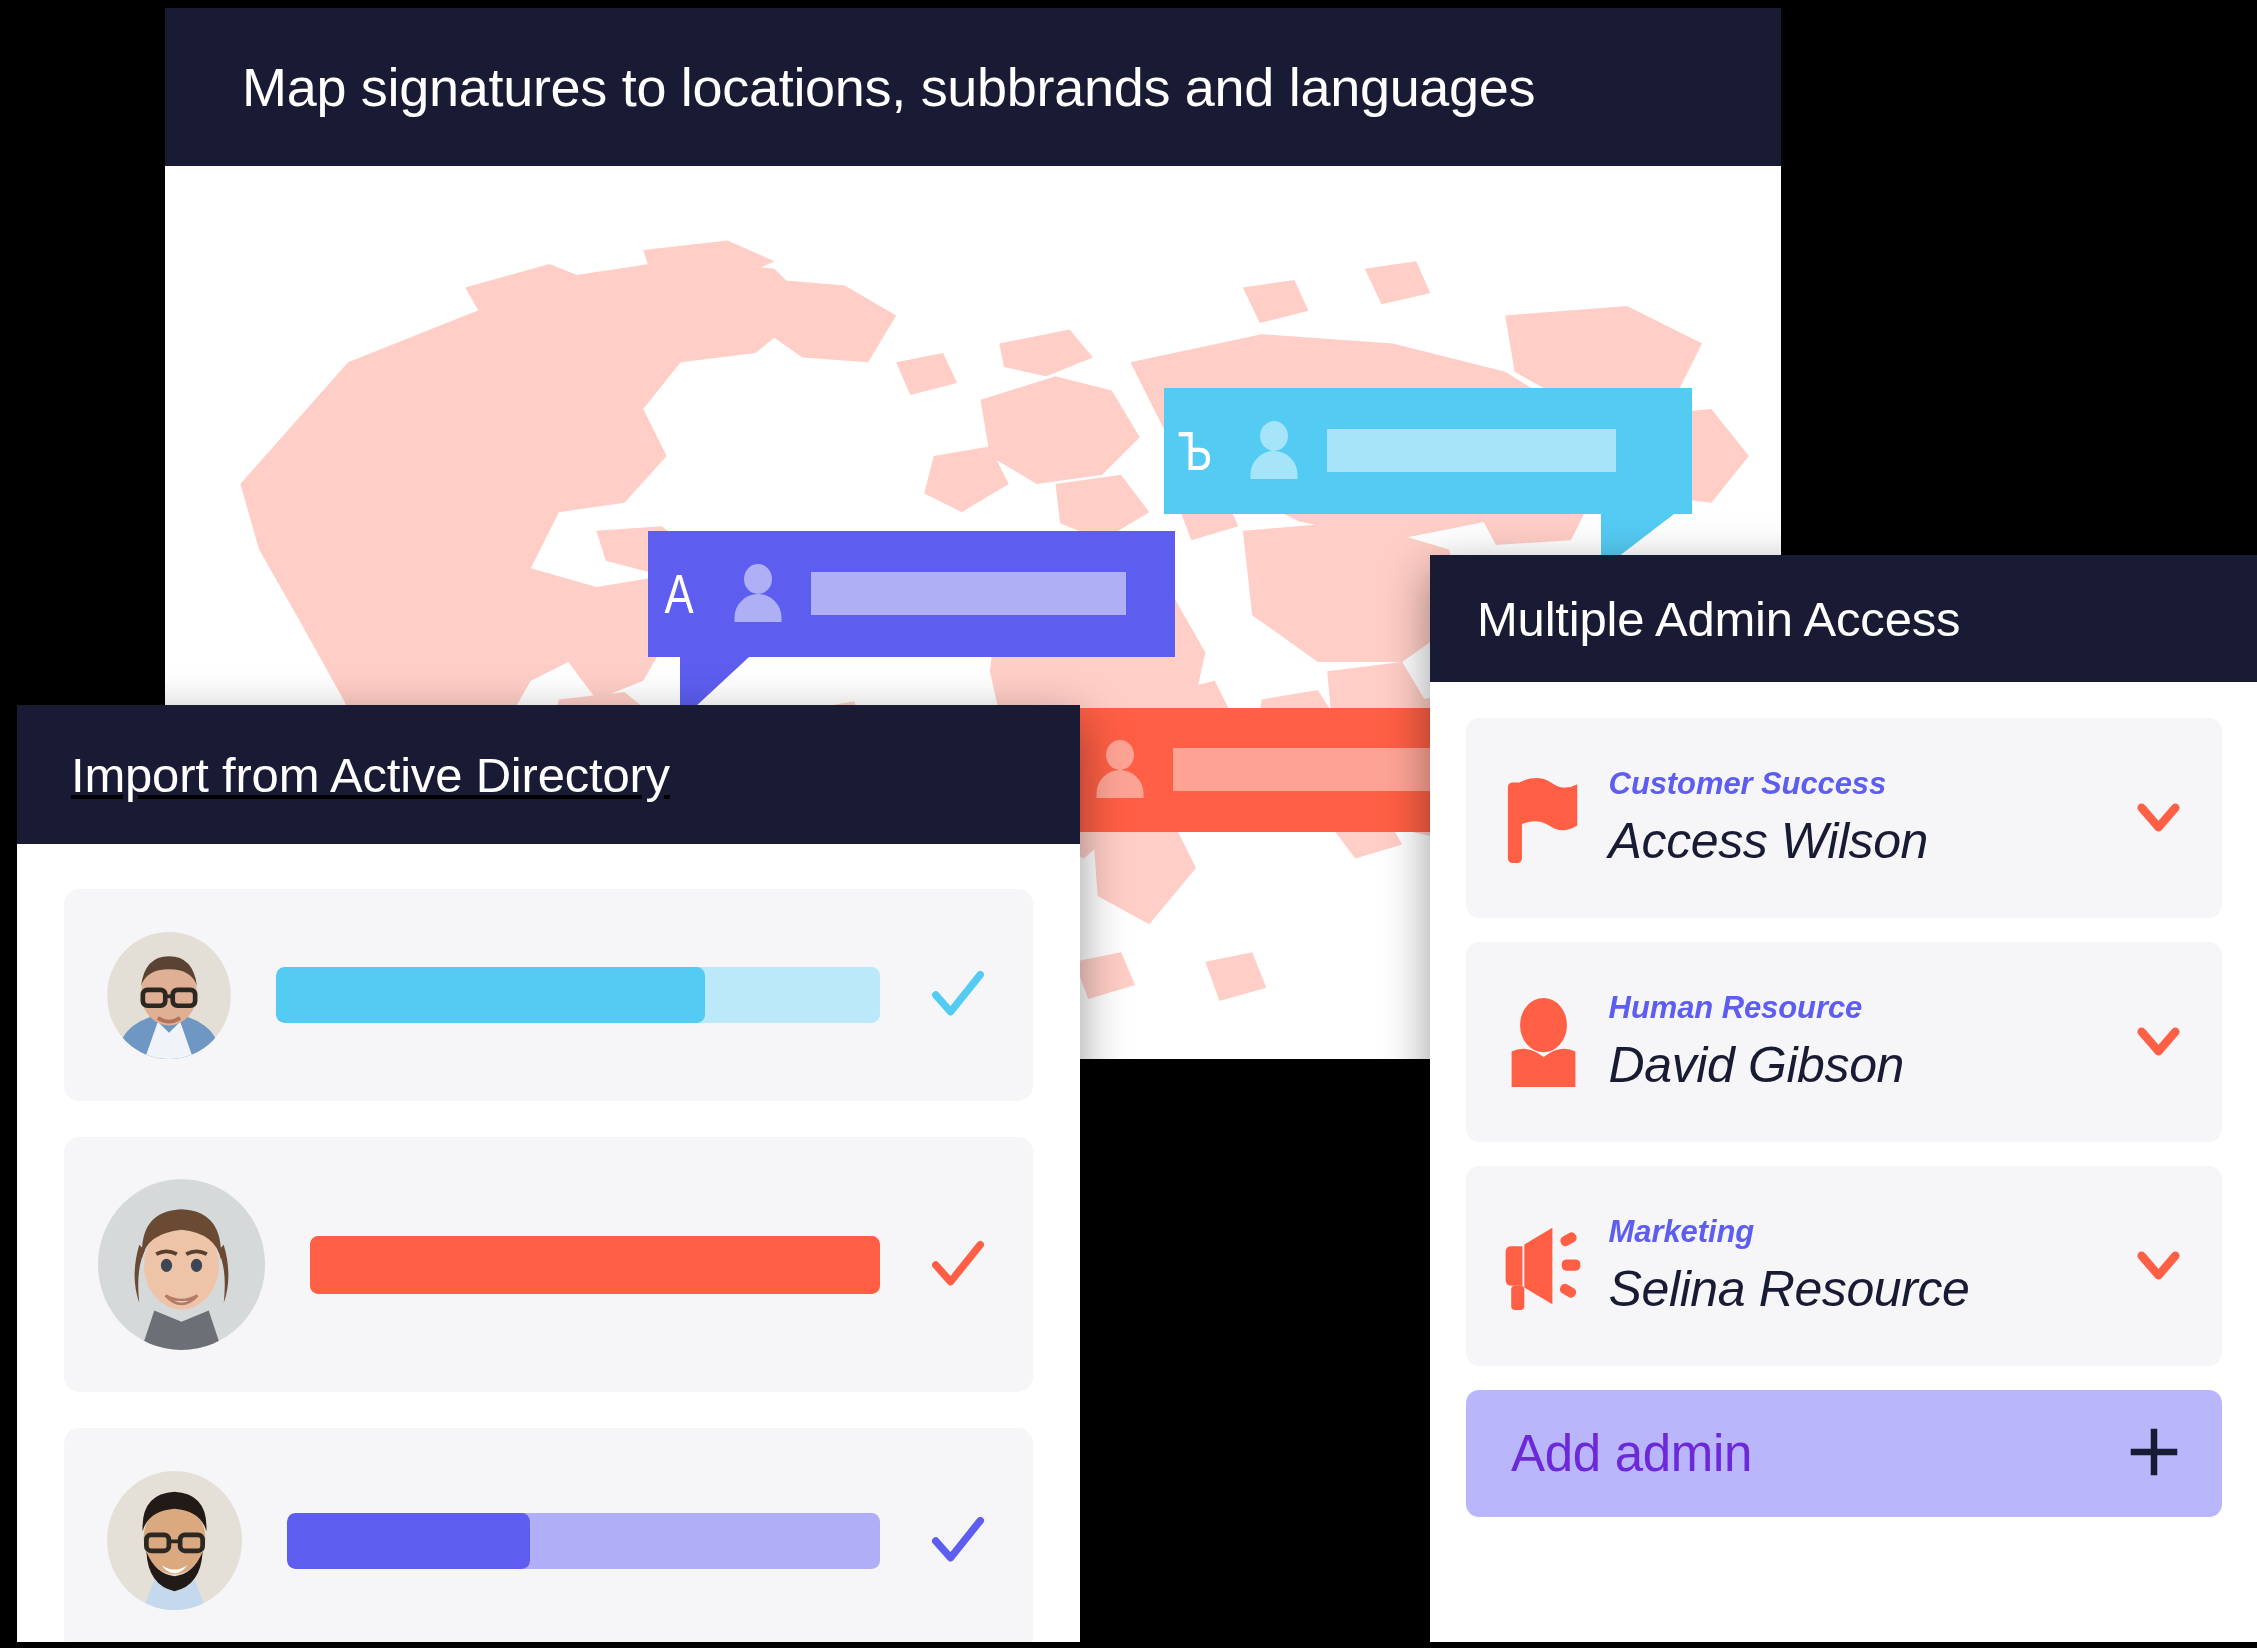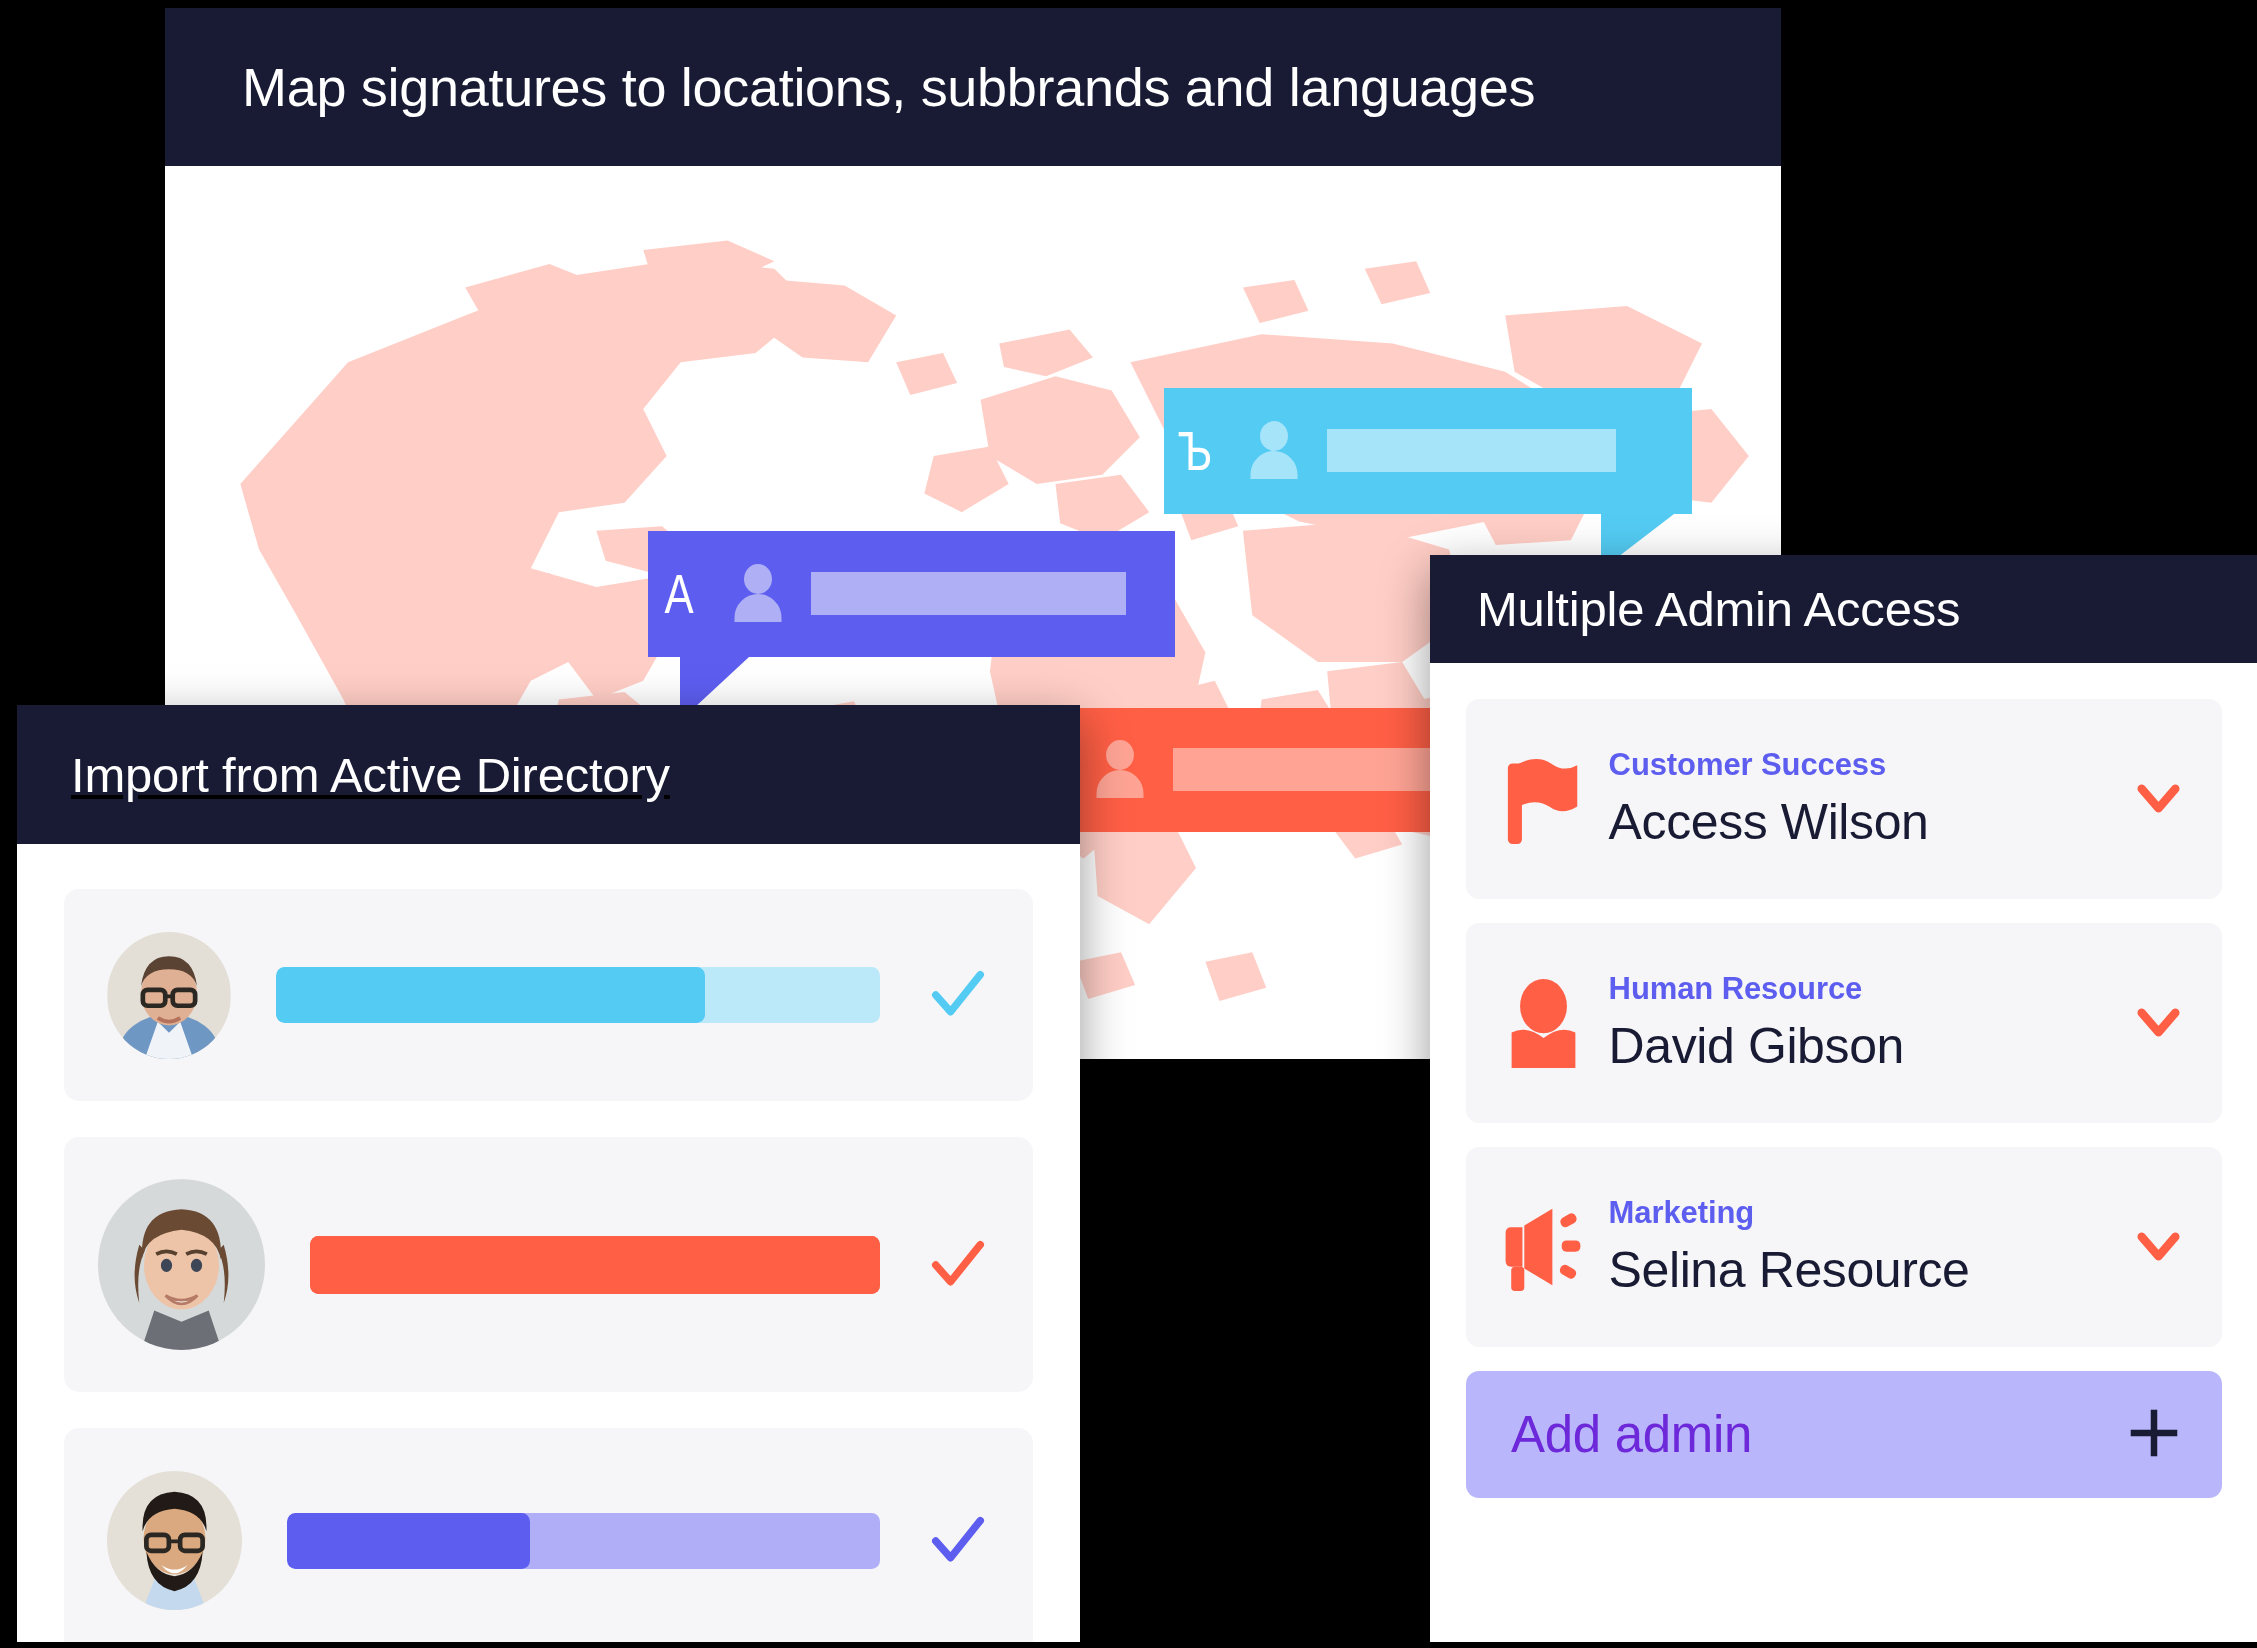--- a/index.html
+++ b/index.html
@@ -245,37 +245,38 @@
     position: absolute;
     left: 1430px;
     top: 555px;
     width: 828px;
     height: 1087px;
     background: #ffffff;
     box-shadow: 0 15px 45px rgba(0,0,0,0.40);
     overflow: hidden;
   }
   .admin-panel-header {
-    height: 108px;
+    height: 127px;
     background: #181b33;
     display: flex;
     align-items: center;
     padding-left: 47px;
     box-sizing: border-box;
   }
   .admin-panel-title {
     color: #ffffff;
     font-size: 49px;
     font-weight: 400;
     letter-spacing: -0.2px;
     white-space: nowrap;
   }
   .admin-body {
     padding: 36px 36px 0 36px;
     box-sizing: border-box;
+    font-style: italic;
   }
   .admin-row {
     background: #f6f6f8;
     border-radius: 13px;
     height: 200px;
     display: flex;
     align-items: center;
     padding: 0 36px 0 32px;
     box-sizing: border-box;
     margin-bottom: 24px;

